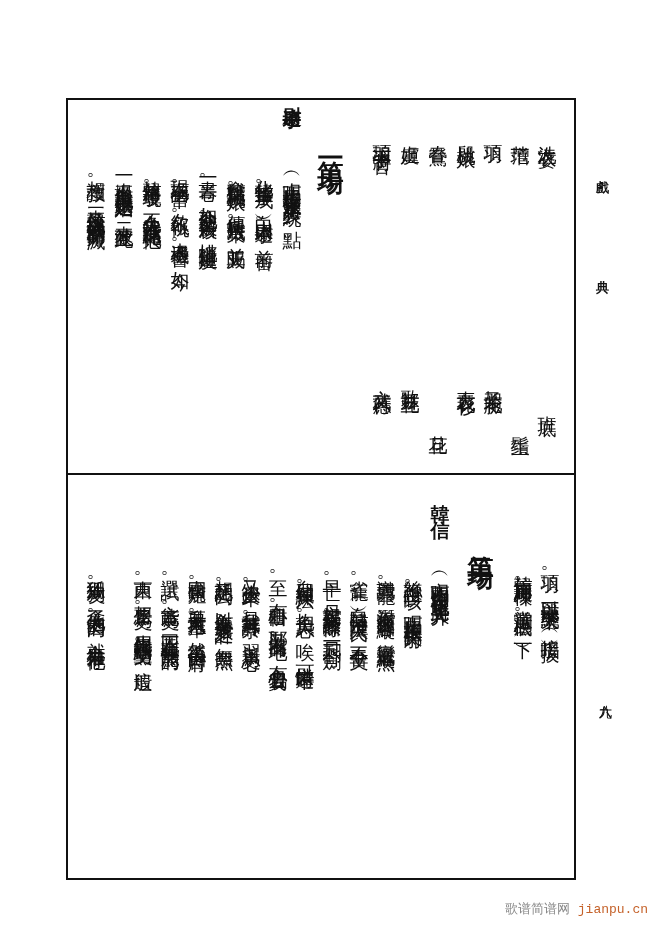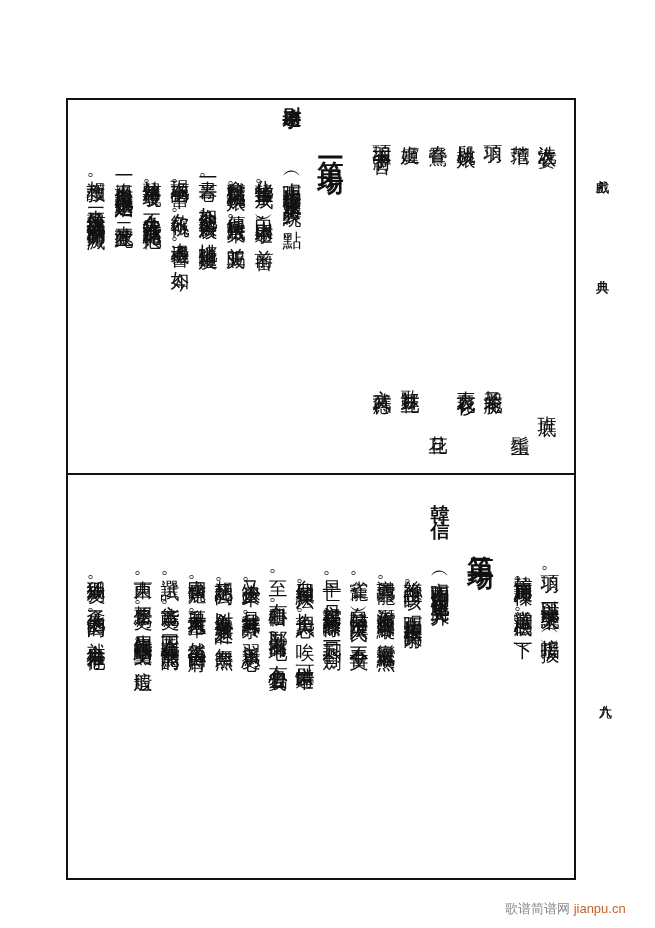--- a/index.html
+++ b/index.html
@@ -11,21 +11,21 @@
              border-top:2px solid #111; }
   .vcol { position:absolute; writing-mode:vertical-rl; text-orientation:upright;
           font-size:19px; line-height:22px; letter-spacing:2px; white-space:nowrap; }
   .bold { font-weight:bold; }
   .title { font-size:26px; font-weight:bold; letter-spacing:4px; }
   .side { position:absolute; writing-mode:vertical-rl; text-orientation:upright;
           font-size:13px; font-weight:bold; }
   .pagenum { position:absolute; writing-mode:vertical-rl; text-orientation:upright;
              font-size:13px; }
   .watermark { position:absolute; left:505px; top:900px; font-size:13px; color:#888;
-               font-family:Liberation Sans, sans-serif; white-space:nowrap; }
+               font-family:Liberation Mono, monospace; white-space:nowrap; }
   .watermark .en { color:#c5622a; }
 </style>
 </head>
 <body>
 
 <div class="side" style="left:593px; top:170px;">戲</div>
 <div class="side" style="left:593px; top:270px;">典</div>
 <div class="pagenum" style="left:596px; top:695px;">六九八</div>
 
 <div class="frame"></div>

